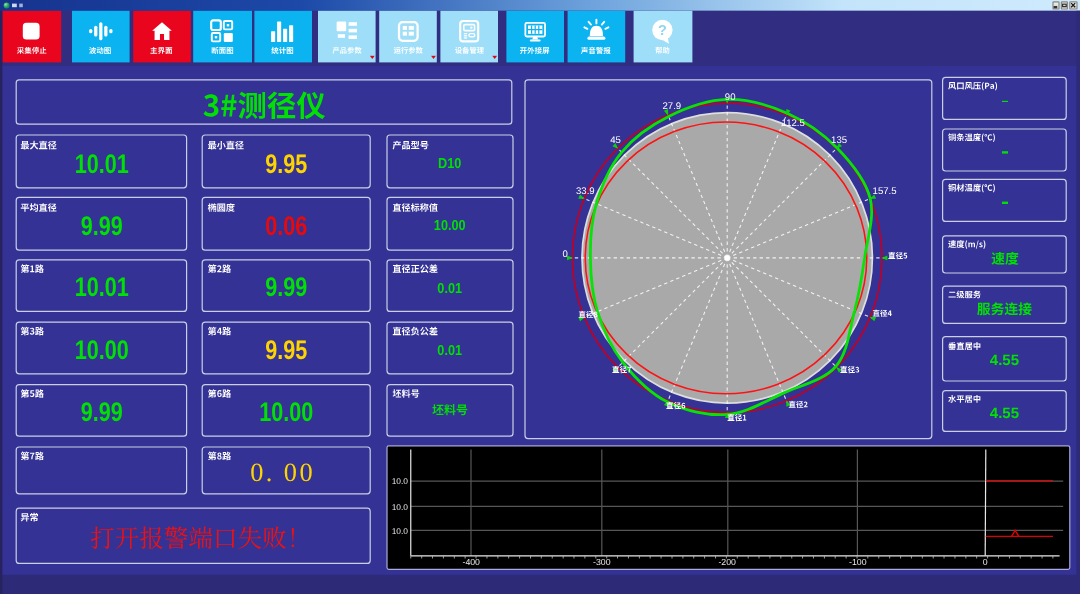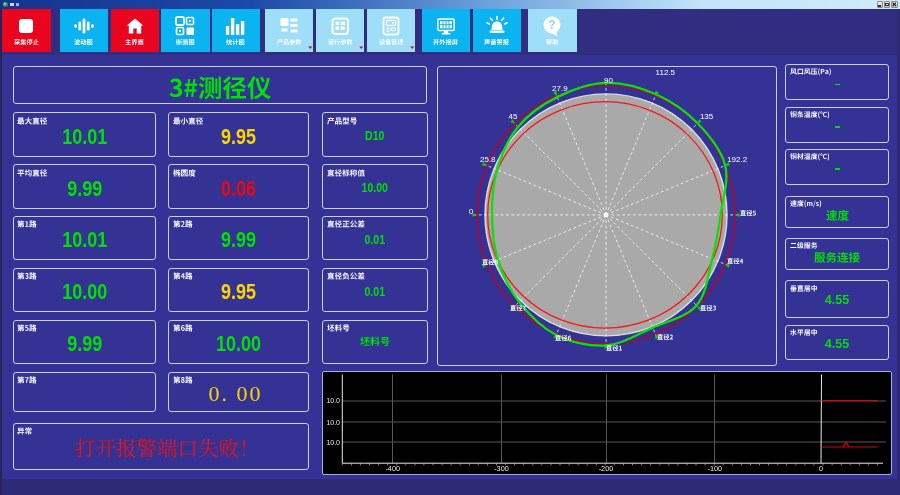--- a/index.html
+++ b/index.html
@@ -344,27 +344,27 @@
       <path d="M724.7 263.6L730.1 263.7L728.6 267.2Z" fill="#0cd00c"></path>
       <path d="M696.9 305.3L701.7 307.5L699.1 310.1Z" fill="#0cd00c"></path>
       <path d="M655.2 333.1L658.8 337L655.3 338.5Z" fill="#0cd00c"></path>
       <path d="M606 342.9L607.9 347.9L604.1 347.9Z" fill="#0cd00c"></path>
       <path d="M556.8 333.1L556.7 338.5L553.2 337Z" fill="#0cd00c"></path>
       <path d="M515.1 305.3L512.9 310.1L510.3 307.5Z" fill="#0cd00c"></path>
       <path d="M487.3 263.6L483.4 267.2L481.9 263.7Z" fill="#0cd00c"></path>
       <circle cx="606" cy="214.4" r="2.2" fill="#ffffff"></circle>
     </svg>
     <div class="abs" style="left:457px;top:207.3px;width:28px;text-align:center;font-size:8px;color:#fff">0</div>
-    <div class="abs" style="left:473.8px;top:154.7px;width:28px;text-align:center;font-size:8px;color:#fff">25.8</div>
+    <div class="abs" style="left:473.8px;top:154.7px;width:28px;text-align:center;font-size:8px;color:#fff">33.9</div>
     <div class="abs" style="left:499px;top:112px;width:28px;text-align:center;font-size:8px;color:#fff">45</div>
     <div class="abs" style="left:545.9px;top:83.8px;width:28px;text-align:center;font-size:8px;color:#fff">27.9</div>
     <div class="abs" style="left:594.5px;top:76.1px;width:28px;text-align:center;font-size:8px;color:#fff">90</div>
-    <div class="abs" style="left:651.3px;top:68px;width:28px;text-align:center;font-size:8px;color:#fff">112.5</div>
-    <div class="abs" style="left:692.6px;top:112.1px;width:28px;text-align:center;font-size:8px;color:#fff">135</div>
-    <div class="abs" style="left:723.2px;top:154.7px;width:28px;text-align:center;font-size:8px;color:#fff">192.2</div>
+    <div class="abs" style="left:651.3px;top:98px;width:28px;text-align:left;font-size:8px;color:#fff">112.5</div>
+    <div class="abs" style="left:692.6px;top:112.1px;width:28px;text-align:left;font-size:8px;color:#fff">135</div>
+    <div class="abs" style="left:723.2px;top:154.7px;width:28px;text-align:center;font-size:8px;color:#fff">157.5</div>
     <div style="position:absolute;left:740.2px;top:208.7px">
       <svg width="16.3" height="8.2" viewBox="0 -6.4 16.3 8.2" style="display:block;overflow:visible">
         <path fill="#ffffff" d="M1.1 -3.9L1.1 -0.3L0.3 -0.3L0.3 0.4L6 0.4L6 -0.3L5.2 -0.3L5.2 -3.9L3.3 -3.9L3.4 -4.2L5.9 -4.2L5.9 -4.9L3.5 -4.9L3.6 -5.3L2.7 -5.4L2.7 -4.9L0.4 -4.9L0.4 -4.2L2.6 -4.2L2.6 -3.9ZM1.8 -2.4L4.5 -2.4L4.5 -2.1L1.8 -2.1ZM1.8 -3L1.8 -3.3L4.5 -3.3L4.5 -3ZM1.8 -1.5L4.5 -1.5L4.5 -1.2L1.8 -1.2ZM1.8 -0.3L1.8 -0.6L4.5 -0.6L4.5 -0.3ZM7.8 -5.3C7.5 -4.9 7 -4.4 6.5 -4.1C6.6 -4 6.8 -3.6 6.9 -3.5C7.5 -3.9 8.1 -4.5 8.5 -5.1ZM8.8 -5L8.8 -4.4L10.9 -4.4C10.2 -3.7 9.2 -3.1 8.2 -2.8C8.4 -2.6 8.6 -2.4 8.7 -2.2C9.3 -2.4 9.9 -2.7 10.5 -3.1C11 -2.8 11.6 -2.5 12 -2.2L12.4 -2.8C12.1 -3 11.6 -3.3 11.1 -3.5C11.5 -3.9 11.8 -4.3 12.1 -4.8L11.6 -5.1L11.4 -5ZM8.8 -2.1L8.8 -1.4L10 -1.4L10 -0.3L8.4 -0.3L8.4 0.4L12.4 0.4L12.4 -0.3L10.8 -0.3L10.8 -1.4L12 -1.4L12 -2.1ZM8 -4C7.6 -3.3 7 -2.7 6.4 -2.3C6.5 -2.1 6.7 -1.7 6.8 -1.6C6.9 -1.7 7.1 -1.9 7.3 -2L7.3 0.6L8.1 0.6L8.1 -2.9C8.3 -3.2 8.5 -3.4 8.6 -3.7ZM14.3 0.1C15.2 0.1 16 -0.5 16 -1.5C16 -2.6 15.3 -3 14.5 -3C14.3 -3 14.2 -3 14 -2.9L14.1 -3.9L15.8 -3.9L15.8 -4.7L13.3 -4.7L13.1 -2.4L13.6 -2.1C13.8 -2.3 14 -2.4 14.3 -2.4C14.7 -2.4 15 -2.1 15 -1.5C15 -1 14.7 -0.7 14.2 -0.7C13.8 -0.7 13.5 -0.9 13.2 -1.1L12.8 -0.5C13.1 -0.2 13.6 0.1 14.3 0.1Z"></path>
       </svg>
     </div>
     <div style="position:absolute;left:727.3px;top:257.4px">
       <svg width="16.3" height="8.2" viewBox="0 -6.4 16.3 8.2" style="display:block;overflow:visible">
         <path fill="#ffffff" d="M1.1 -3.9L1.1 -0.3L0.3 -0.3L0.3 0.4L6 0.4L6 -0.3L5.2 -0.3L5.2 -3.9L3.3 -3.9L3.4 -4.2L5.9 -4.2L5.9 -4.9L3.5 -4.9L3.6 -5.3L2.7 -5.4L2.7 -4.9L0.4 -4.9L0.4 -4.2L2.6 -4.2L2.6 -3.9ZM1.8 -2.4L4.5 -2.4L4.5 -2.1L1.8 -2.1ZM1.8 -3L1.8 -3.3L4.5 -3.3L4.5 -3ZM1.8 -1.5L4.5 -1.5L4.5 -1.2L1.8 -1.2ZM1.8 -0.3L1.8 -0.6L4.5 -0.6L4.5 -0.3ZM7.8 -5.3C7.5 -4.9 7 -4.4 6.5 -4.1C6.6 -4 6.8 -3.6 6.9 -3.5C7.5 -3.9 8.1 -4.5 8.5 -5.1ZM8.8 -5L8.8 -4.4L10.9 -4.4C10.2 -3.7 9.2 -3.1 8.2 -2.8C8.4 -2.6 8.6 -2.4 8.7 -2.2C9.3 -2.4 9.9 -2.7 10.5 -3.1C11 -2.8 11.6 -2.5 12 -2.2L12.4 -2.8C12.1 -3 11.6 -3.3 11.1 -3.5C11.5 -3.9 11.8 -4.3 12.1 -4.8L11.6 -5.1L11.4 -5ZM8.8 -2.1L8.8 -1.4L10 -1.4L10 -0.3L8.4 -0.3L8.4 0.4L12.4 0.4L12.4 -0.3L10.8 -0.3L10.8 -1.4L12 -1.4L12 -2.1ZM8 -4C7.6 -3.3 7 -2.7 6.4 -2.3C6.5 -2.1 6.7 -1.7 6.8 -1.6C6.9 -1.7 7.1 -1.9 7.3 -2L7.3 0.6L8.1 0.6L8.1 -2.9C8.3 -3.2 8.5 -3.4 8.6 -3.7ZM14.7 0L15.6 0L15.6 -1.2L16.1 -1.2L16.1 -1.9L15.6 -1.9L15.6 -4.7L14.5 -4.7L12.7 -1.8L12.7 -1.2L14.7 -1.2ZM14.7 -1.9L13.6 -1.9L14.4 -3.1C14.5 -3.3 14.6 -3.6 14.7 -3.8L14.8 -3.8C14.7 -3.6 14.7 -3.1 14.7 -2.9Z"></path>
       </svg>
     </div>

